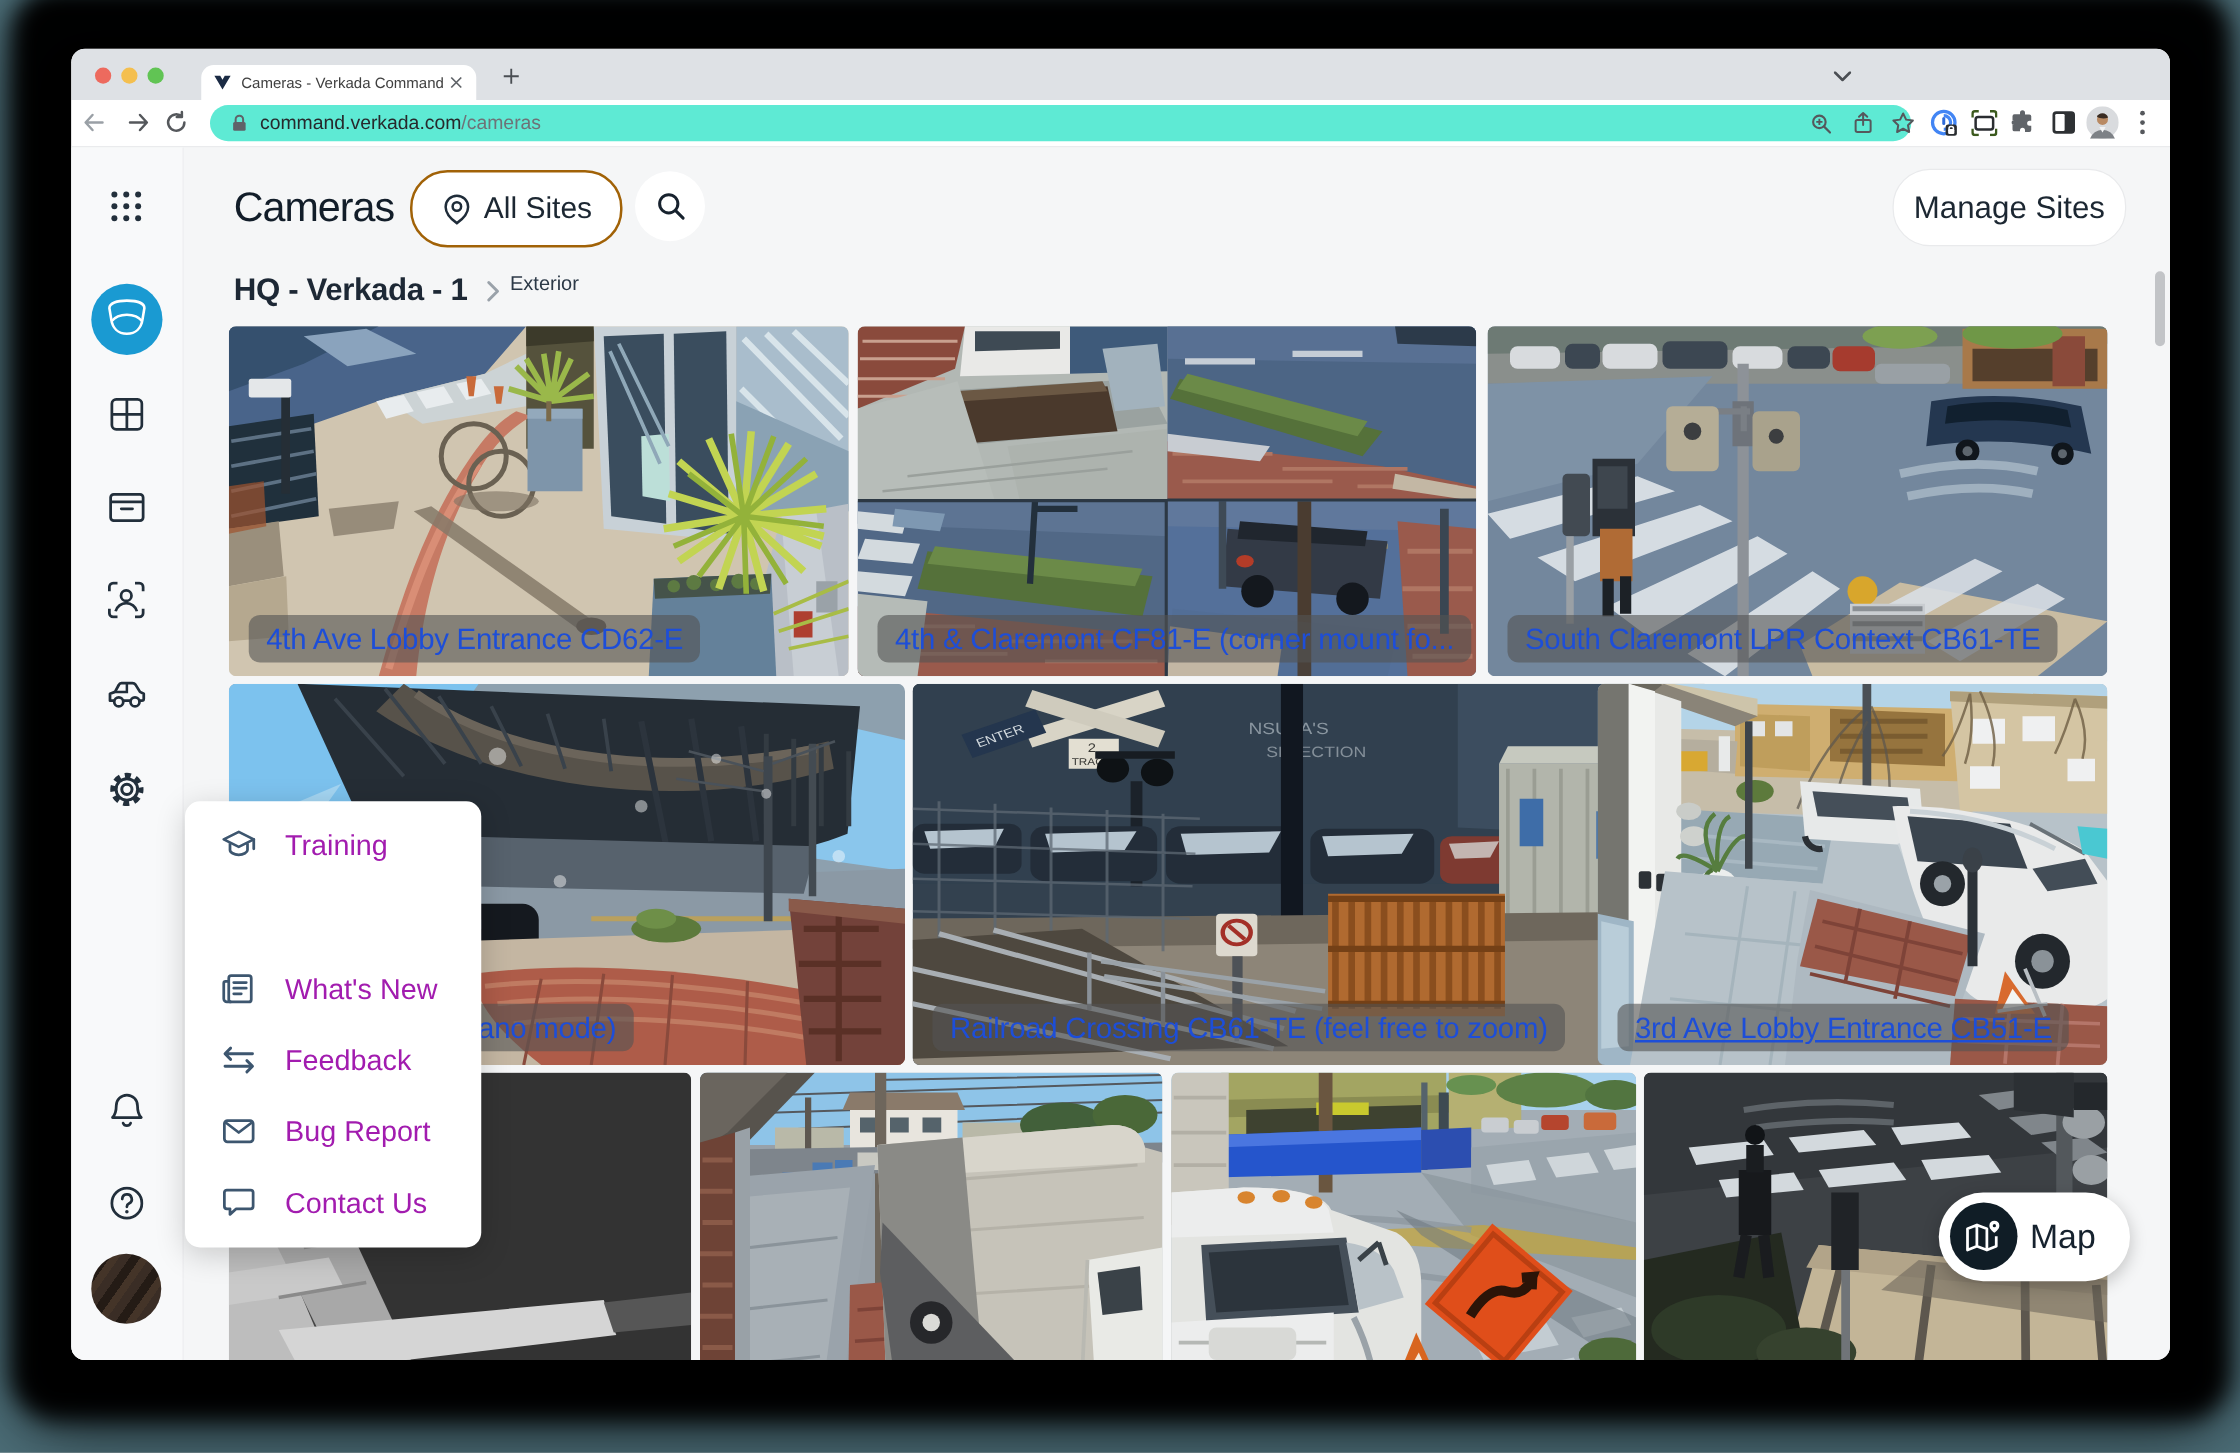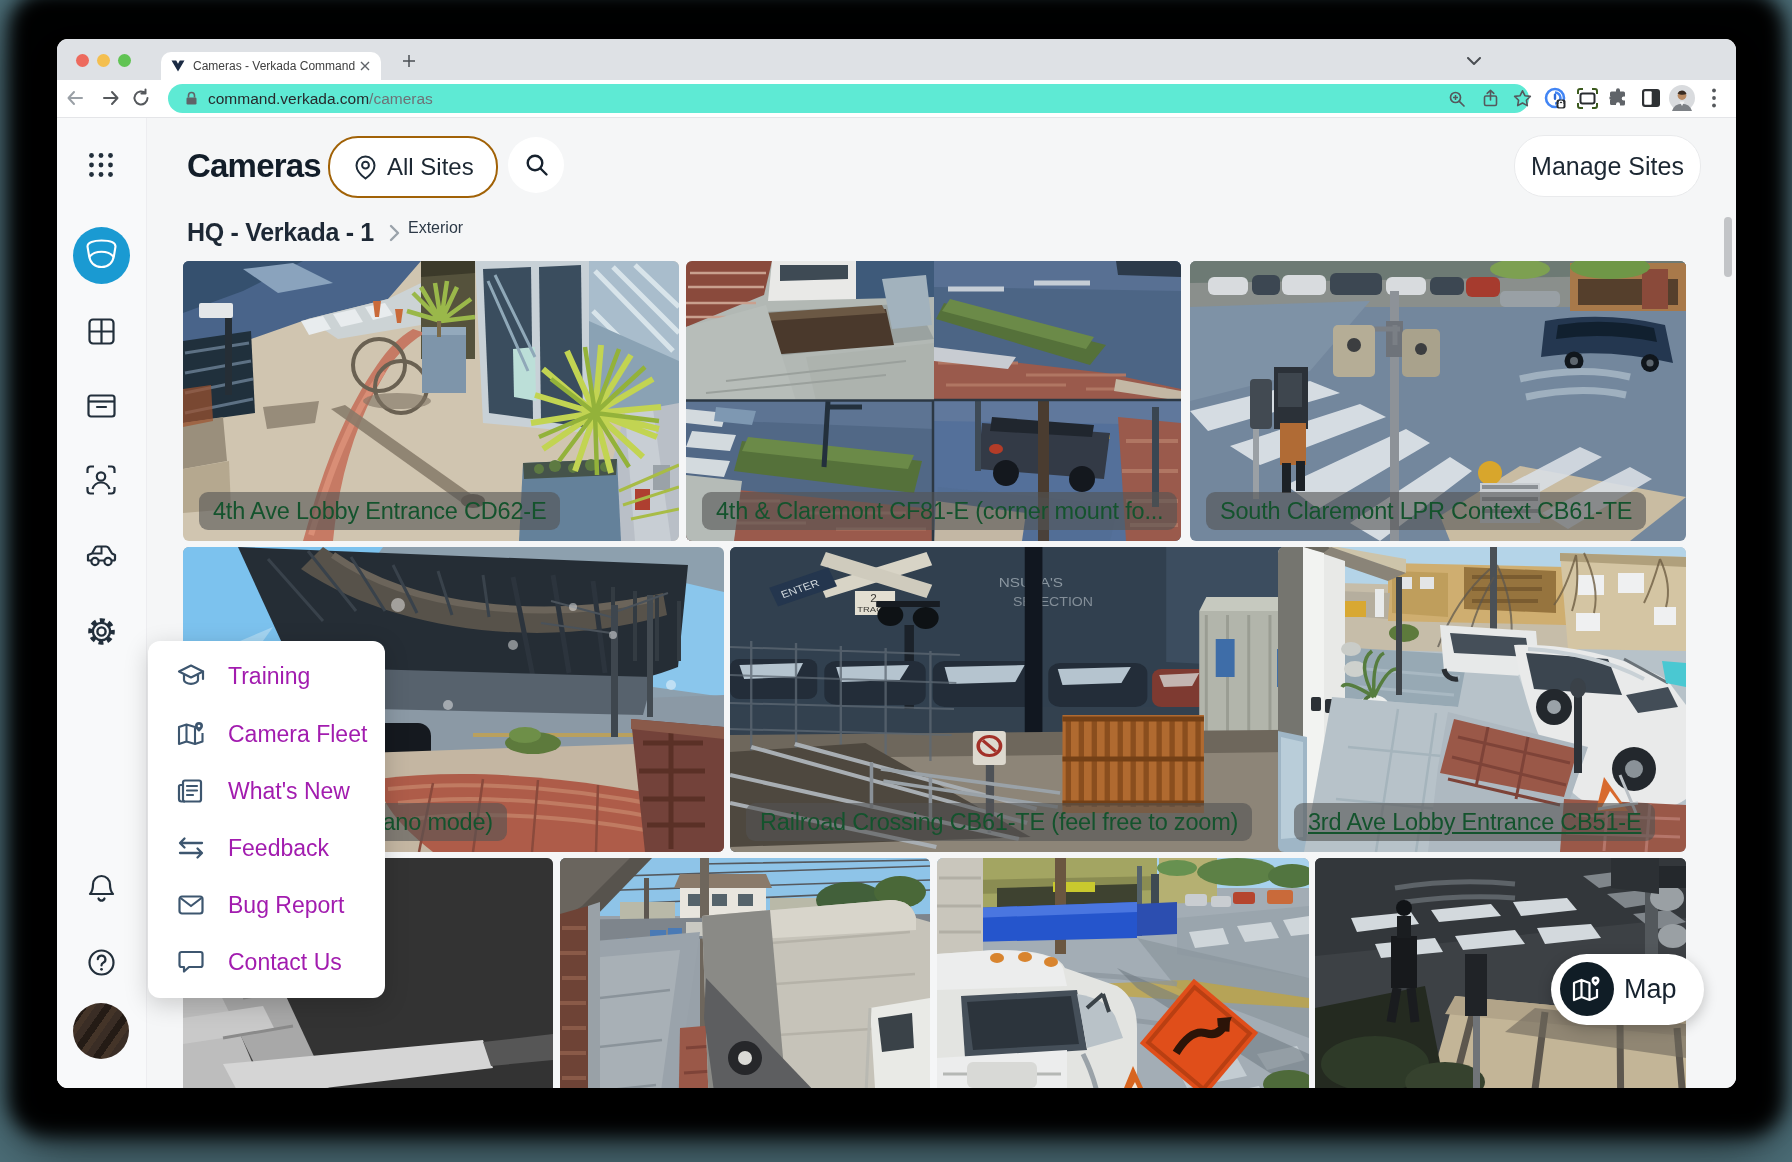--- a/index.html
+++ b/index.html
@@ -9,21 +9,21 @@
   #tabbar{position:absolute;left:0;top:0;width:1679px;height:41px;background:#dee1e5;}
   .tl{position:absolute;top:15px;width:13px;height:13px;border-radius:50%;}
   #tab{position:absolute;left:104px;top:13px;width:220px;height:28px;background:#fff;border-radius:10px 10px 0 0;}
   #toolbar{position:absolute;left:0;top:41px;width:1679px;height:37px;background:#fff;border-bottom:1px solid #e4e5e8;}
   #urlpill{position:absolute;left:111px;top:4px;width:1361px;height:29px;border-radius:15px;background:#5eead4;}
   #content{position:absolute;left:0;top:79px;width:1679px;height:970px;background:#f5f6f7;}
   #sidebar{position:absolute;left:0;top:0;width:89px;height:970px;background:#f8f9fa;border-right:1px solid #ededf0;}
   .pill{position:absolute;background:#fff;border-radius:30px;color:#1c2732;}
   .tile{position:absolute;border-radius:6px;overflow:hidden;}
   .tile svg{position:absolute;left:0;top:0;width:100%;height:100%;}
-  .lbl{position:absolute;left:16px;background:rgba(84,84,84,0.60);border-radius:9px;color:#14532d;
+  .lbl{position:absolute;left:16px;background:rgba(84,84,84,0.60);border-radius:9px;color:#1d4ed8;
        font-size:23.5px;line-height:38px;height:38px;padding:0 14px;letter-spacing:-0.2px;white-space:nowrap;}
   #menu{position:absolute;left:91px;top:523px;width:237px;height:357px;background:#fff;border-radius:12px;
         box-shadow:0 6px 24px rgba(0,0,0,0.18);}
   .mi{position:absolute;left:0;width:236px;height:40px;color:#a21caf;font-size:23px;line-height:40px;}
   .mi svg{position:absolute;left:29px;top:6px;}
   .mi span{position:absolute;left:80px;}
   #mapbtn{position:absolute;left:1494px;top:836px;width:153px;height:71px;background:#fff;border-radius:36px;
           box-shadow:0 4px 14px rgba(0,0,0,0.22);}
   #scrollthumb{position:absolute;left:1667px;top:99px;width:8px;height:60px;background:#c2c4c7;border-radius:4px;}
   .ic{position:absolute;}
@@ -717,21 +717,21 @@
         <path d="M13.5 2 a8.5 8.5 0 0 1 8.5 8.5 c0 5.5 1.6 8 3 9.5 H2 c1.4 -1.5 3 -4 3 -9.5 A8.5 8.5 0 0 1 13.5 2 Z" fill="none" stroke="#222f3b" stroke-width="2.2" stroke-linejoin="round"></path>
         <path d="M10.5 24.5 a3.2 3.2 0 0 0 6 0" fill="none" stroke="#222f3b" stroke-width="2.2" stroke-linecap="round"></path>
         </svg>
       <svg class="ic" style="left:31px;top:831px" width="27" height="27" viewBox="0 0 27 27">
         <circle cx="13.5" cy="13.5" r="12" fill="none" stroke="#222f3b" stroke-width="2.2"></circle>
         <path d="M9.8 10.2 a3.8 3.8 0 1 1 5.4 3.6 c-1.2.6-1.7 1.2-1.7 2.6" fill="none" stroke="#222f3b" stroke-width="2.2" stroke-linecap="round"></path>
         <circle cx="13.5" cy="20.3" r="1.4" fill="#222f3b"></circle>
         </svg>
       <div style="position:absolute;left:16px;top:885px;width:56px;height:56px;border-radius:50%;background:repeating-linear-gradient(125deg,#3a2d25 0 7px,#241b15 7px 14px,#443428 14px 20px);"></div>
     </div>
-    <div style="position:absolute;left:130px;top:29px;font-size:33px;font-weight:bold;color:#121d29;letter-spacing:-0.8px;">Cameras</div>
+    <div style="position:absolute;left:130px;top:29px;font-size:33px;font-weight:normal;color:#121d29;letter-spacing:-0.8px;">Cameras</div>
     <div class="pill" style="left:271px;top:18px;width:166px;height:58px;border:2px solid #a16207;">
       <svg class="ic" style="left:24px;top:17px" width="23" height="25" viewBox="0 0 23 25">
         <path d="M11.5 1.5 a9 9 0 0 1 9 9 c0 5.5 -5.5 10.5 -9 13 c-3.5 -2.5 -9 -7.5 -9 -13 a9 9 0 0 1 9 -9 Z" fill="none" stroke="#1f2c39" stroke-width="2"></path>
         <circle cx="11.5" cy="10.2" r="3.4" fill="none" stroke="#1f2c39" stroke-width="2"></circle>
         </svg>
       <div style="position:absolute;left:57px;top:0;line-height:58px;font-size:24px;">All Sites</div>
     </div>
     <div class="pill" style="left:451px;top:19px;width:56px;height:56px;">
       <svg class="ic" style="left:17px;top:16px" width="24" height="24" viewBox="0 0 24 24">
         <circle cx="10" cy="10" r="7.3" fill="none" stroke="#17222e" stroke-width="2.4"></circle>
@@ -747,28 +747,20 @@
       </svg>
     <div style="position:absolute;left:351px;top:101px;font-size:16px;color:#2c3947;">Exterior</div>
     <div id="menu">
       <div class="mi" style="top:15px;">
         <svg width="28" height="28" viewBox="0 0 28 28">
             <path d="M2 9.5 L14 3.5 L26 9.5 L14 15.5 Z" fill="none" stroke="#3d566f" stroke-width="2.2" stroke-linejoin="round"></path>
             <path d="M7 12.5 V18 c0 2 3.2 3.8 7 3.8 s7 -1.8 7 -3.8 V12.5" fill="none" stroke="#3d566f" stroke-width="2.2"></path>
             <path d="M26 9.5 V17" stroke="#3d566f" stroke-width="2.2" stroke-linecap="round"></path>
           </svg>
         <span>Training</span>
-        </div>
-      <div class="mi" style="top:73px;">
-        <svg width="28" height="28" viewBox="0 0 28 28">
-            <path d="M2 7 L9.5 4.5 V21.5 L2 24 Z M9.5 4.5 L18 7 V24 L9.5 21.5 Z M18 24 L25.5 21.5 V13" fill="none" stroke="#3d566f" stroke-width="2.1" stroke-linejoin="round"></path>
-            <path d="M22 2 a4 4 0 0 1 4 4 c0 2.5 -2.5 4.5 -4 5.8 c-1.5 -1.3 -4 -3.3 -4 -5.8 a4 4 0 0 1 4 -4 Z" fill="#3d566f"></path>
-            <circle cx="22" cy="6" r="1.3" fill="#fff"></circle>
-          </svg>
-        <span>Camera Fleet</span>
         </div>
       <div class="mi" style="top:130px;">
         <svg width="28" height="28" viewBox="0 0 28 28">
             <rect x="6" y="3.5" width="18" height="21" rx="2" fill="none" stroke="#3d566f" stroke-width="2.2"></rect>
             <path d="M6 8 H3.5 a1.5 1.5 0 0 0 -1.5 1.5 V22 a2.5 2.5 0 0 0 2.5 2.5 H8" fill="none" stroke="#3d566f" stroke-width="2.2"></path>
             <path d="M10 9 H20 M10 13.5 H20 M10 18 H16" stroke="#3d566f" stroke-width="2.2" stroke-linecap="round"></path>
           </svg>
         <span>What's New</span>
         </div>
       <div class="mi" style="top:187px;">

